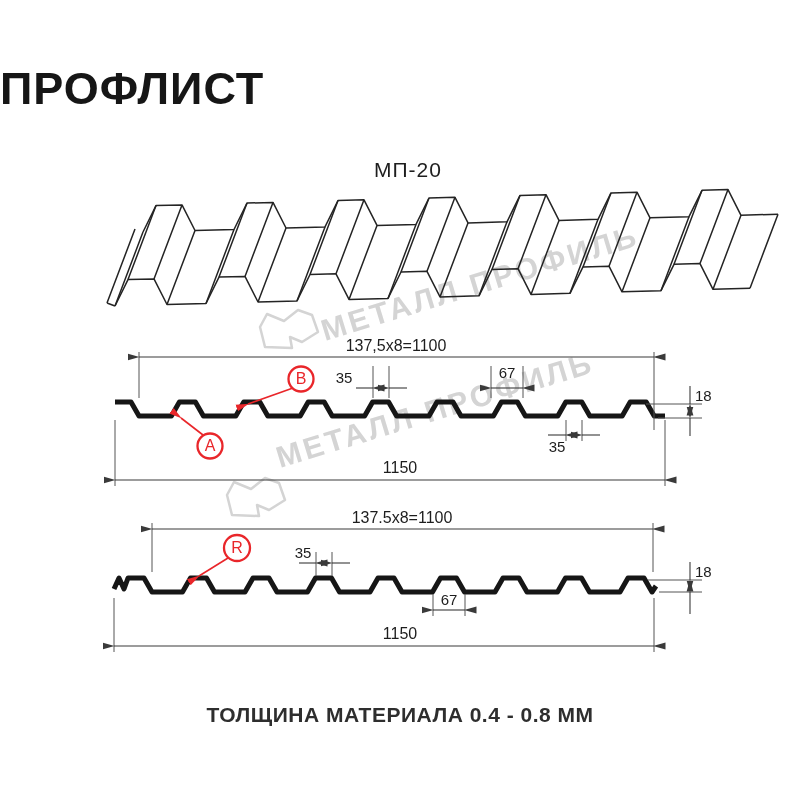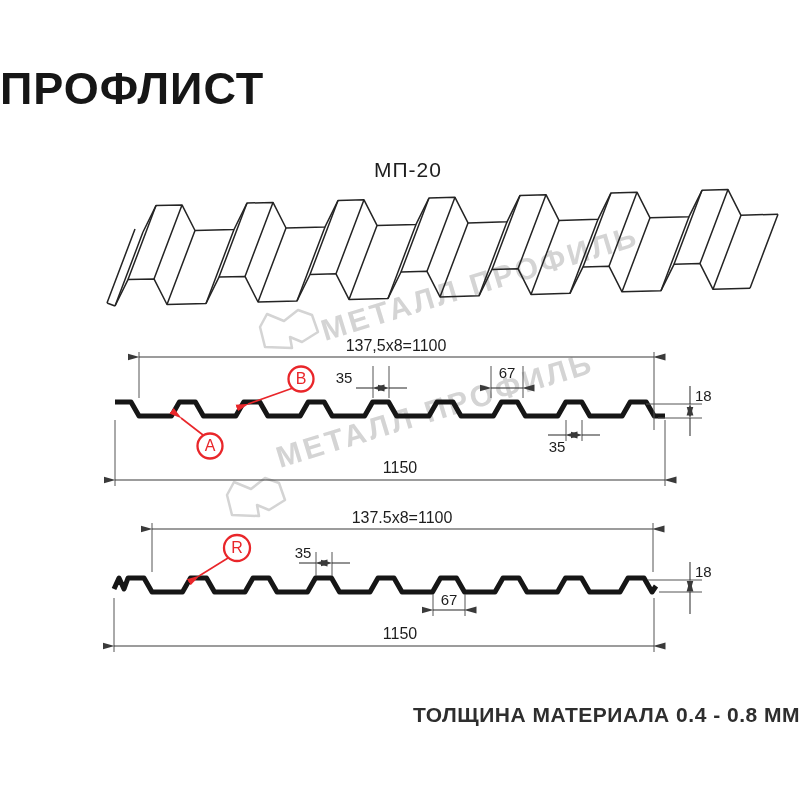--- a/index.html
+++ b/index.html
@@ -2,21 +2,21 @@
 <html><head>
 <meta charset="utf-8">
 <style>
   html,body{margin:0;padding:0;background:#fff;}
   body{width:800px;height:800px;position:relative;overflow:hidden;
        font-family:"Liberation Sans",sans-serif;}
   .title{position:absolute;top:66px;left:0;right:0;text-align:left;
          font-size:45px;font-weight:bold;letter-spacing:1px;color:#161616;line-height:1;}
   .subtitle{position:absolute;top:121px;left:16px;right:0;text-align:center;
          font-size:21px;font-weight:500;letter-spacing:1px;color:#1e1e1e;line-height:1;margin-top:38px;}
-  .footer{position:absolute;top:704px;left:0;right:0;text-align:right;
+  .footer{position:absolute;top:704px;left:0;right:0;text-align:center;
          font-size:21px;font-weight:600;letter-spacing:.5px;color:#2e2e2e;line-height:1;}
   svg{position:absolute;left:0;top:0;}
   .prof{fill:none;stroke:#161616;stroke-width:5;stroke-linejoin:round;stroke-linecap:butt;}
   .w3d{fill:none;stroke:#242424;stroke-width:1.5;stroke-linejoin:round;}
   .e{stroke:#555;stroke-width:1;}
   .dl{stroke:#3a3a3a;stroke-width:1.1;}
   .dim{font-size:15px;fill:#1d1d1d;}
   .dimL{font-size:16px;fill:#1d1d1d;}
   .mid{text-anchor:middle;}
   .red{stroke:#e9262a;stroke-width:2.3;fill:#fff;}

